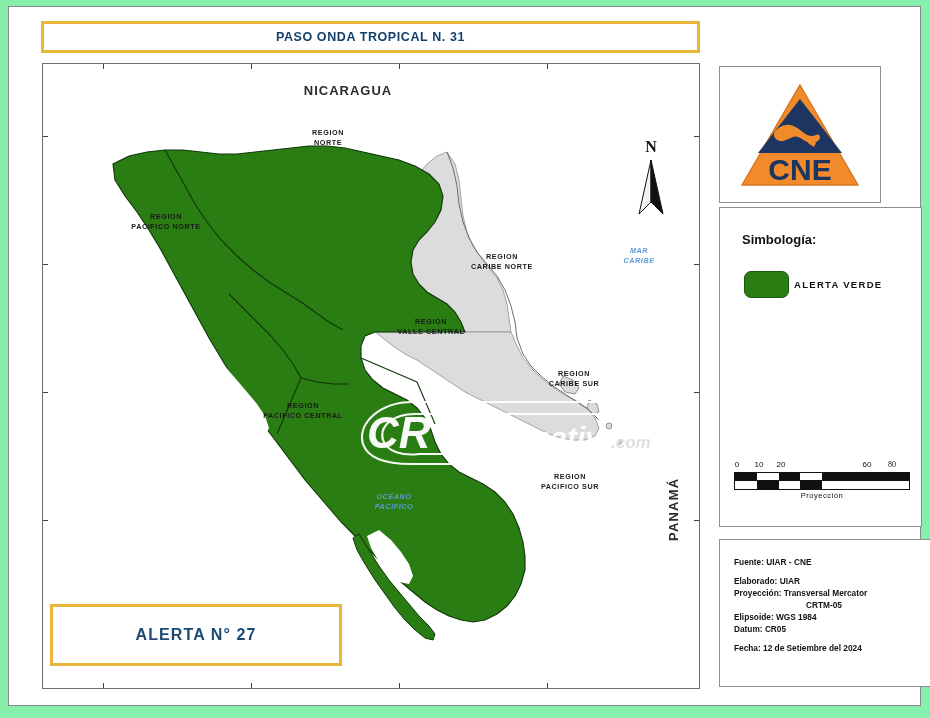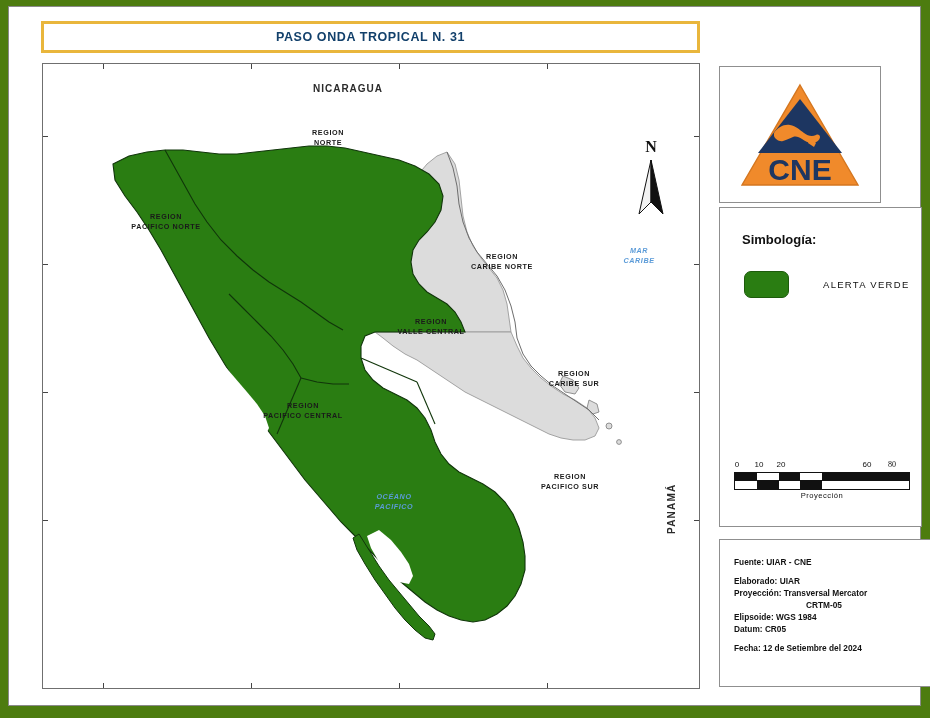--- a/index.html
+++ b/index.html
@@ -1,19 +1,19 @@
 <!DOCTYPE html>
 <html><head>
 <meta charset="utf-8">
 <style>
   html,body{margin:0;padding:0;background:#ffffff;}
   body{width:930px;height:718px;font-family:"Liberation Sans",sans-serif;overflow:hidden;position:relative;}
 
   
-  #page{position:absolute;left:0;top:0;width:930px;height:718px;background:#4d7c0f;}
+  #page{position:absolute;left:0;top:0;width:930px;height:718px;background:#86efac;}
   #outer-frame{position:absolute;left:8px;top:6px;width:913px;height:700px;border:1.5px solid #8a8a8a;box-sizing:border-box;background:#fff;}
 
   
   #title-box{position:absolute;left:32px;top:14px;width:659px;height:32px;
     border:3px solid #e9b63c;background:#fff;box-sizing:border-box;
     display:flex;align-items:center;justify-content:center;}
   #title-text{font-size:12.5px;font-weight:bold;color:#12406b;letter-spacing:.6px;
     font-family:"Liberation Sans",sans-serif;}
 
   
@@ -25,21 +25,21 @@
   .tick-h{width:1px;height:5px;}
   .tick-v{width:5px;height:1px;}
   .ticklab{position:absolute;font-size:3.4px;color:#777;white-space:nowrap;
     font-family:"Liberation Sans",sans-serif;transform:scale(.92);}
 
   
   .mlabel{position:absolute;font-size:7.2px;font-weight:bold;color:#1a1a1a;
     letter-spacing:.6px;text-align:center;line-height:1.32;white-space:pre-line;
     font-family:"Liberation Sans",sans-serif;}
   .mlabel.sea{color:#5b9bd8;font-style:italic;}
-  .mlabel.country{font-size:10px;color:#2b2b2b;letter-spacing:1px;}
+  .mlabel.country{font-size:13px;color:#2b2b2b;letter-spacing:1px;}
   .mlabel.vert{writing-mode:vertical-rl;transform:rotate(180deg);letter-spacing:1.2px;}
 
   
   #north{position:absolute;left:588px;top:74px;width:40px;height:78px;}
   #north .n-letter{position:absolute;left:0;top:0;width:40px;text-align:center;
     font-size:16px;font-weight:bold;color:#111;font-family:"Liberation Serif",serif;}
 
   
   #watermark{position:absolute;left:310px;top:330px;width:300px;height:72px;pointer-events:none;}
 
@@ -57,21 +57,21 @@
   #source-panel{left:710px;top:532px;width:242px;height:148px;}
 
   
   #cne{position:absolute;left:50%;top:50%;transform:translate(-50%,-50%);width:124px;height:108px;}
 
   
   #legend-title{position:absolute;left:22px;top:24px;font-size:13px;font-weight:bold;
     color:#111;font-family:"Liberation Sans",sans-serif;}
   #legend-row{position:absolute;left:24px;top:63px;display:flex;align-items:center;}
   #legend-swatch{width:43px;height:25px;background:#2a7d12;border-radius:7px;border:1px solid #1d5b0c;}
-  #legend-label{margin-left:34px;font-size:9.5px;font-weight:normal;color:#111;letter-spacing:1.3px;
+  #legend-label{margin-left:5px;font-size:9.5px;font-weight:bold;color:#111;letter-spacing:1.3px;
     font-family:"Liberation Sans",sans-serif;}
 
   
   #scalebar{position:absolute;left:14px;top:252px;width:176px;}
   #sb-ticks{position:relative;height:12px;}
   #sb-ticks span{position:absolute;font-size:8px;color:#111;transform:translateX(-50%);
     font-family:"Liberation Sans",sans-serif;}
   #sb-bar{position:relative;height:9px;border:1px solid #111;box-sizing:border-box;display:flex;}
   #sb-bar2{position:relative;height:9px;border:1px solid #111;border-top:none;box-sizing:border-box;display:flex;}
   .sbseg{height:100%;}
@@ -246,20 +246,28 @@
 PACIFICO</div>
 
         <div id="north">
           <div class="n-letter">N</div>
           <svg width="40" height="58" viewBox="0 0 40 58" style="position:absolute;left:0;top:20px;">
             <polygon points="20,2 8,56 20,44" fill="#f2f2f2" stroke="#111" stroke-width="1"></polygon>
             <polygon points="20,2 32,56 20,44" fill="#111" stroke="#111" stroke-width="1"></polygon>
           </svg>
         </div>
 
+        <div id="watermark">
+          <svg width="300" height="72" viewBox="0 0 300 72">
+            <path d="M10,50 C4,30 26,8 60,8 L292,8 L292,20 L62,20 C40,20 26,32 30,46 C34,58 50,62 66,60 L292,60 L292,70 L58,70 C28,70 14,62 10,50 Z" fill="none" stroke="#ffffff" stroke-width="2.2" opacity="0.95"></path>
+            <text x="14" y="54" font-family="Liberation Sans, sans-serif" font-size="44" font-weight="bold" font-style="italic" fill="#ffffff" opacity="0.96">CR</text>
+            <text x="104" y="54" font-family="Liberation Sans, sans-serif" font-size="30" font-weight="bold" font-style="italic" fill="#ffffff" opacity="0.96">informativo</text>
+            <text x="258" y="54" font-family="Liberation Sans, sans-serif" font-size="17" font-weight="bold" font-style="italic" fill="#dddddd" opacity="0.9">.com</text>
+          </svg>
+        </div>
 
         <div class="tick tick-h" style="left:60px;top:0px;"></div>
         <div class="tick tick-h" style="left:208px;top:0px;"></div>
         <div class="tick tick-h" style="left:356px;top:0px;"></div>
         <div class="tick tick-h" style="left:504px;top:0px;"></div>
         <div class="tick tick-h" style="left:60px;bottom:0px;"></div>
         <div class="tick tick-h" style="left:208px;bottom:0px;"></div>
         <div class="tick tick-h" style="left:356px;bottom:0px;"></div>
         <div class="tick tick-h" style="left:504px;bottom:0px;"></div>
         <div class="tick tick-v" style="left:0px;top:72px;"></div>
@@ -275,20 +283,23 @@
 
     <div class="ticklab" style="left:52px;top:48px;"></div>
     <div class="ticklab" style="left:200px;top:48px;"></div>
     <div class="ticklab" style="left:348px;top:48px;"></div>
     <div class="ticklab" style="left:496px;top:48px;"></div>
     <div class="ticklab" style="left:52px;top:686px;"></div>
     <div class="ticklab" style="left:200px;top:686px;"></div>
     <div class="ticklab" style="left:348px;top:686px;"></div>
     <div class="ticklab" style="left:496px;top:686px;"></div>
 
+    <div id="alerta-box">
+      <span id="alerta-text">ALERTA N° 27</span>
+    </div>
 
     <div class="panel" id="logo-panel">
       <svg id="cne" viewBox="0 0 124 108">
         <polygon points="62,4 120,104 4,104" fill="#f08a2b" stroke="#d4761f" stroke-width="1.4"></polygon>
         <polygon points="62,18 104,72 20,72" fill="#1d3661"></polygon>
         <path d="M36,52 C40,46 46,43 52,44 C58,45 62,49 66,52 C70,55 74,56 78,54
                  C80,53 82,54 82,56 C82,59 78,62 74,62 C70,62 67,60 64,58
                  C61,56 58,55 55,56 C52,57 49,59 45,60 C41,61 37,58 36,55 Z" fill="#f08a2b"></path>
         <path d="M72,56 L78,62 L76,66 L70,62 Z" fill="#f08a2b"></path>
         <text x="62" y="99" text-anchor="middle" font-family="Liberation Sans, sans-serif" font-size="30" font-weight="bold" fill="#1d3661">CNE</text>

